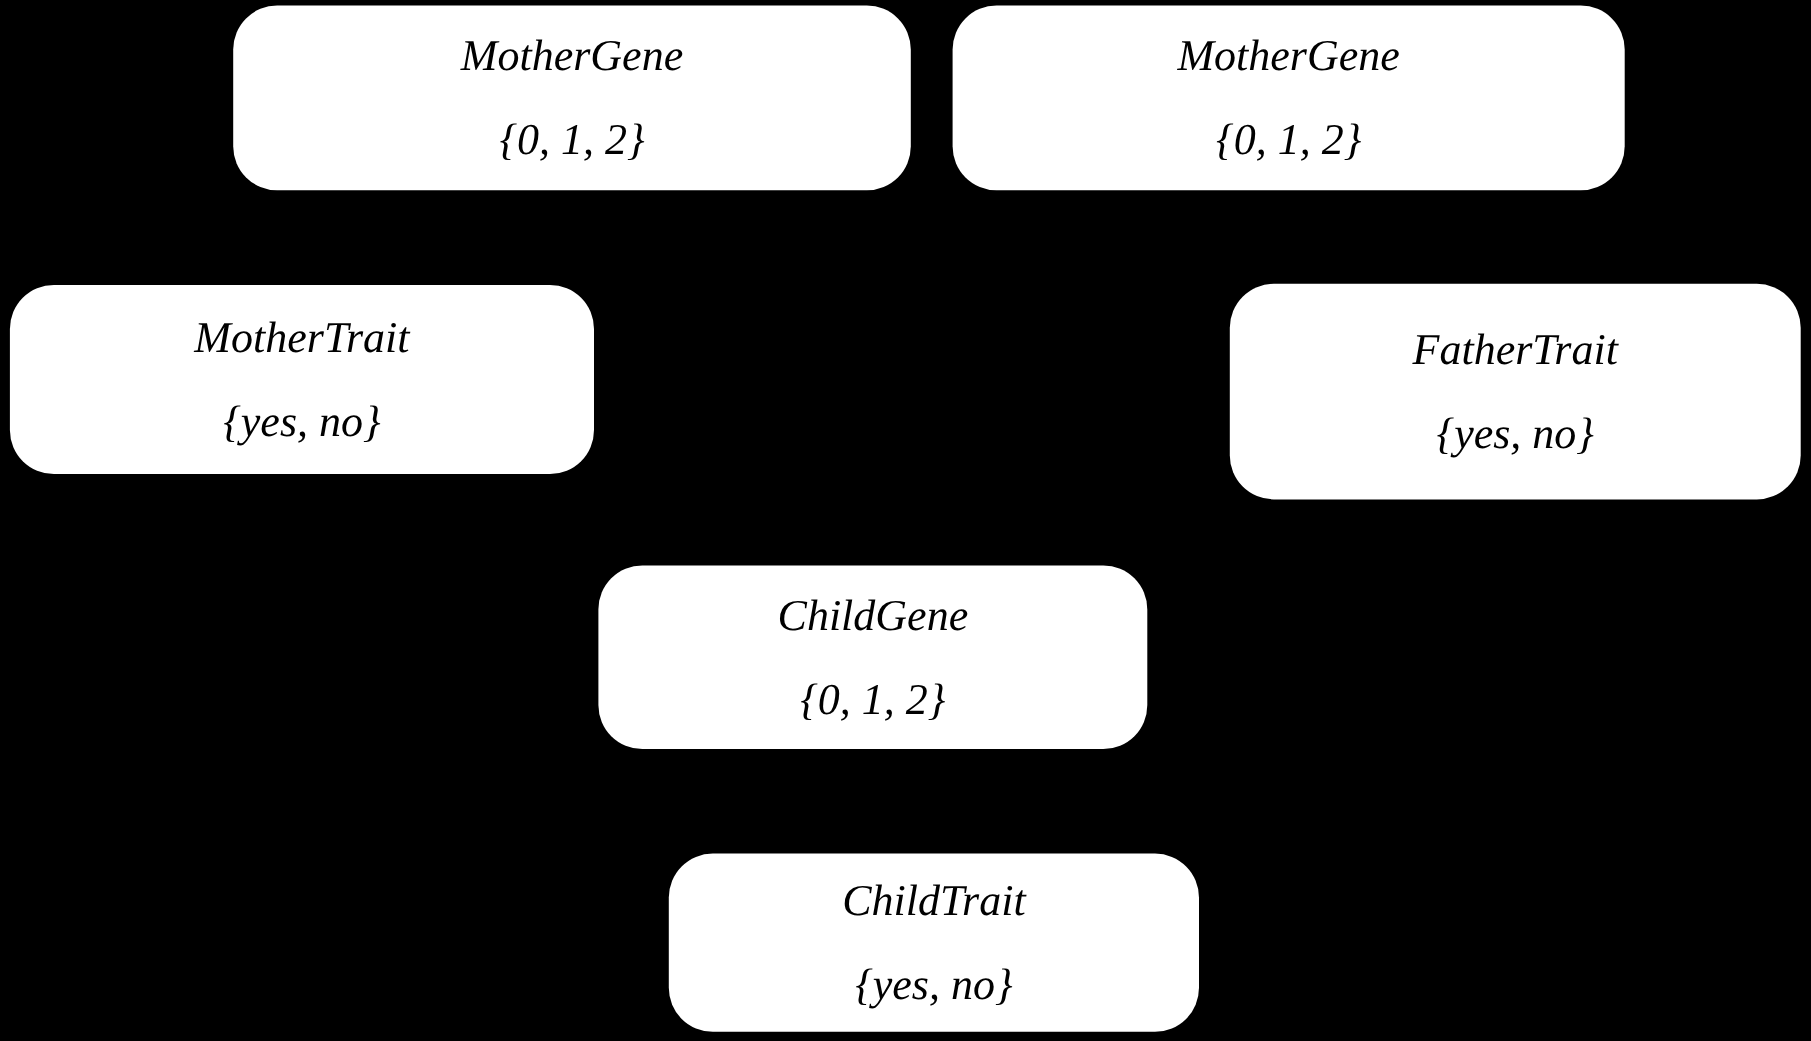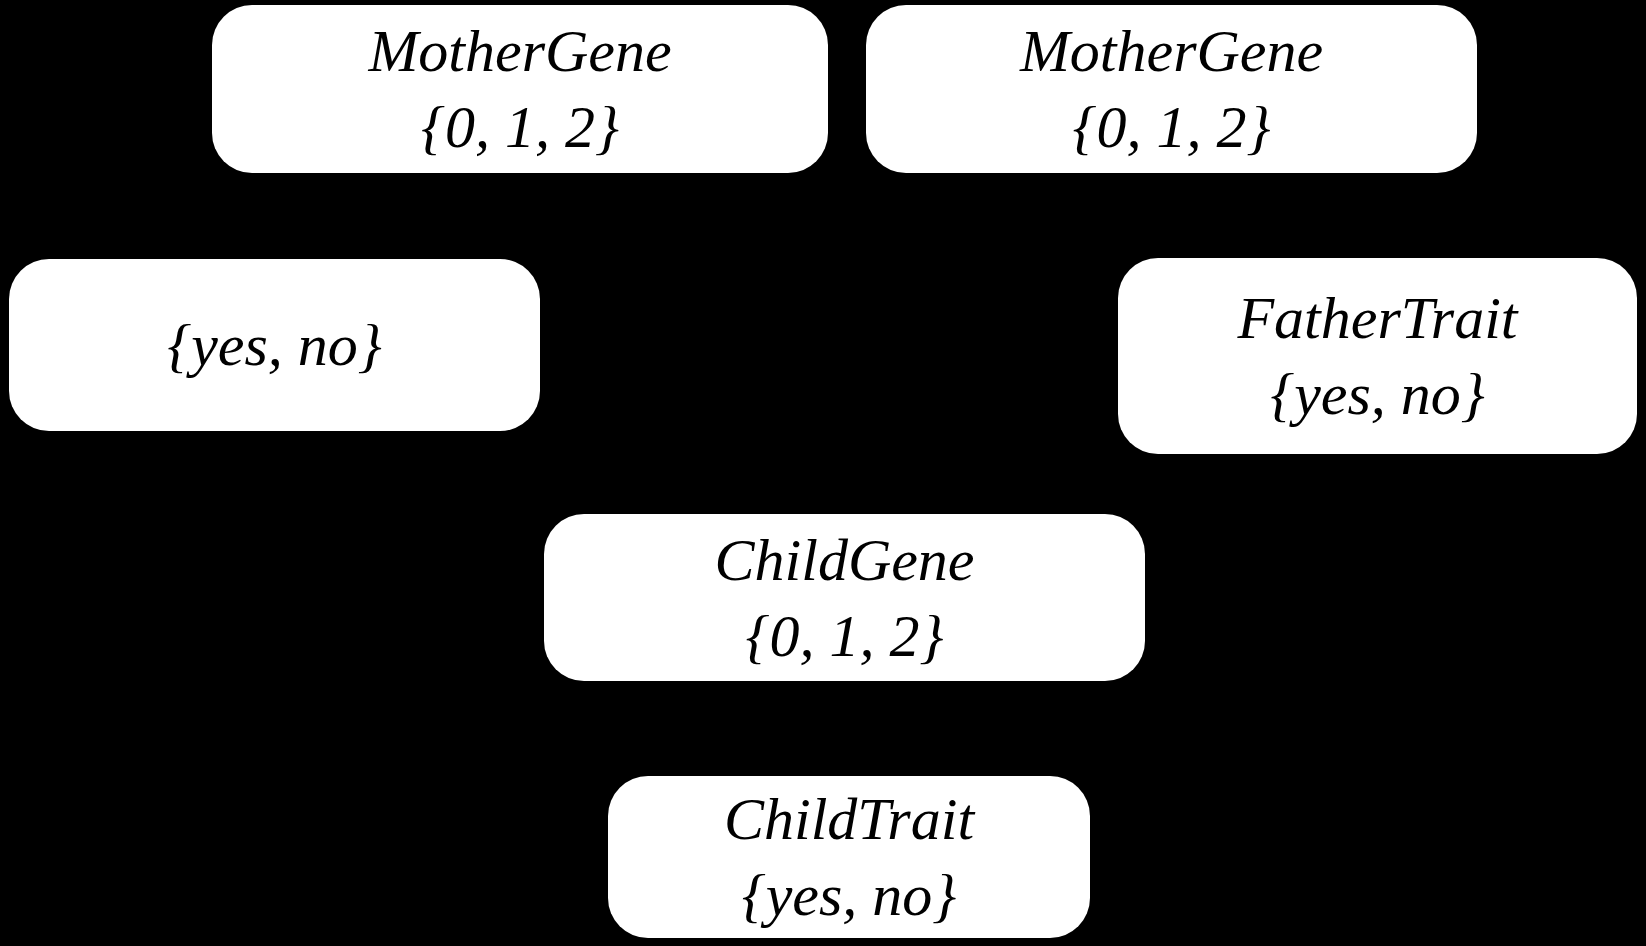--- a/index.html
+++ b/index.html
@@ -19,51 +19,52 @@
     position: absolute;
     background: #ffffff;
     border-radius: 40px;
     color: #000000;
     display: flex;
     flex-direction: column;
     align-items: center;
     justify-content: center;
     text-align: center;
     font-style: italic;
-    font-size: 60px;
+    font-size: 40px;
     line-height: 76px;
     white-space: nowrap;
   }
   .node-label, .node-domain {
     display: block;
   }
   
   .n-mother-gene  { left: 212px;  top: 5px;   width: 616px; height: 168px; }
   .n-father-gene  { left: 866px;  top: 5px;   width: 611px; height: 168px; }
   .n-mother-trait { left: 9px;    top: 259px; width: 531px; height: 172px; }
   .n-father-trait { left: 1118px; top: 258px; width: 519px; height: 196px; }
-  .n-child-gene   { left: 544px;  top: 514px; width: 601px; height: 167px; }
+  .n-child-gene   { left: 544px;  top: 514px; width: 499px; height: 167px; }
   .n-child-trait  { left: 608px;  top: 776px; width: 482px; height: 162px; text-align: right; }
 </style>
 </head>
 <body>
 
 <div class="canvas">
 
   <div class="node n-mother-gene">
     <span class="node-label">MotherGene</span>
     <span class="node-domain">{0, 1, 2}</span>
   </div>
 
   <div class="node n-father-gene">
     <span class="node-label">MotherGene</span>
     <span class="node-domain">{0, 1, 2}</span>
   </div>
 
   <div class="node n-mother-trait">
+    <span class="node-label">MotherTrait</span>
     <span class="node-domain">{yes, no}</span>
   </div>
 
   <div class="node n-father-trait">
     <span class="node-label">FatherTrait</span>
     <span class="node-domain">{yes, no}</span>
   </div>
 
   <div class="node n-child-gene">
     <span class="node-label">ChildGene</span>

